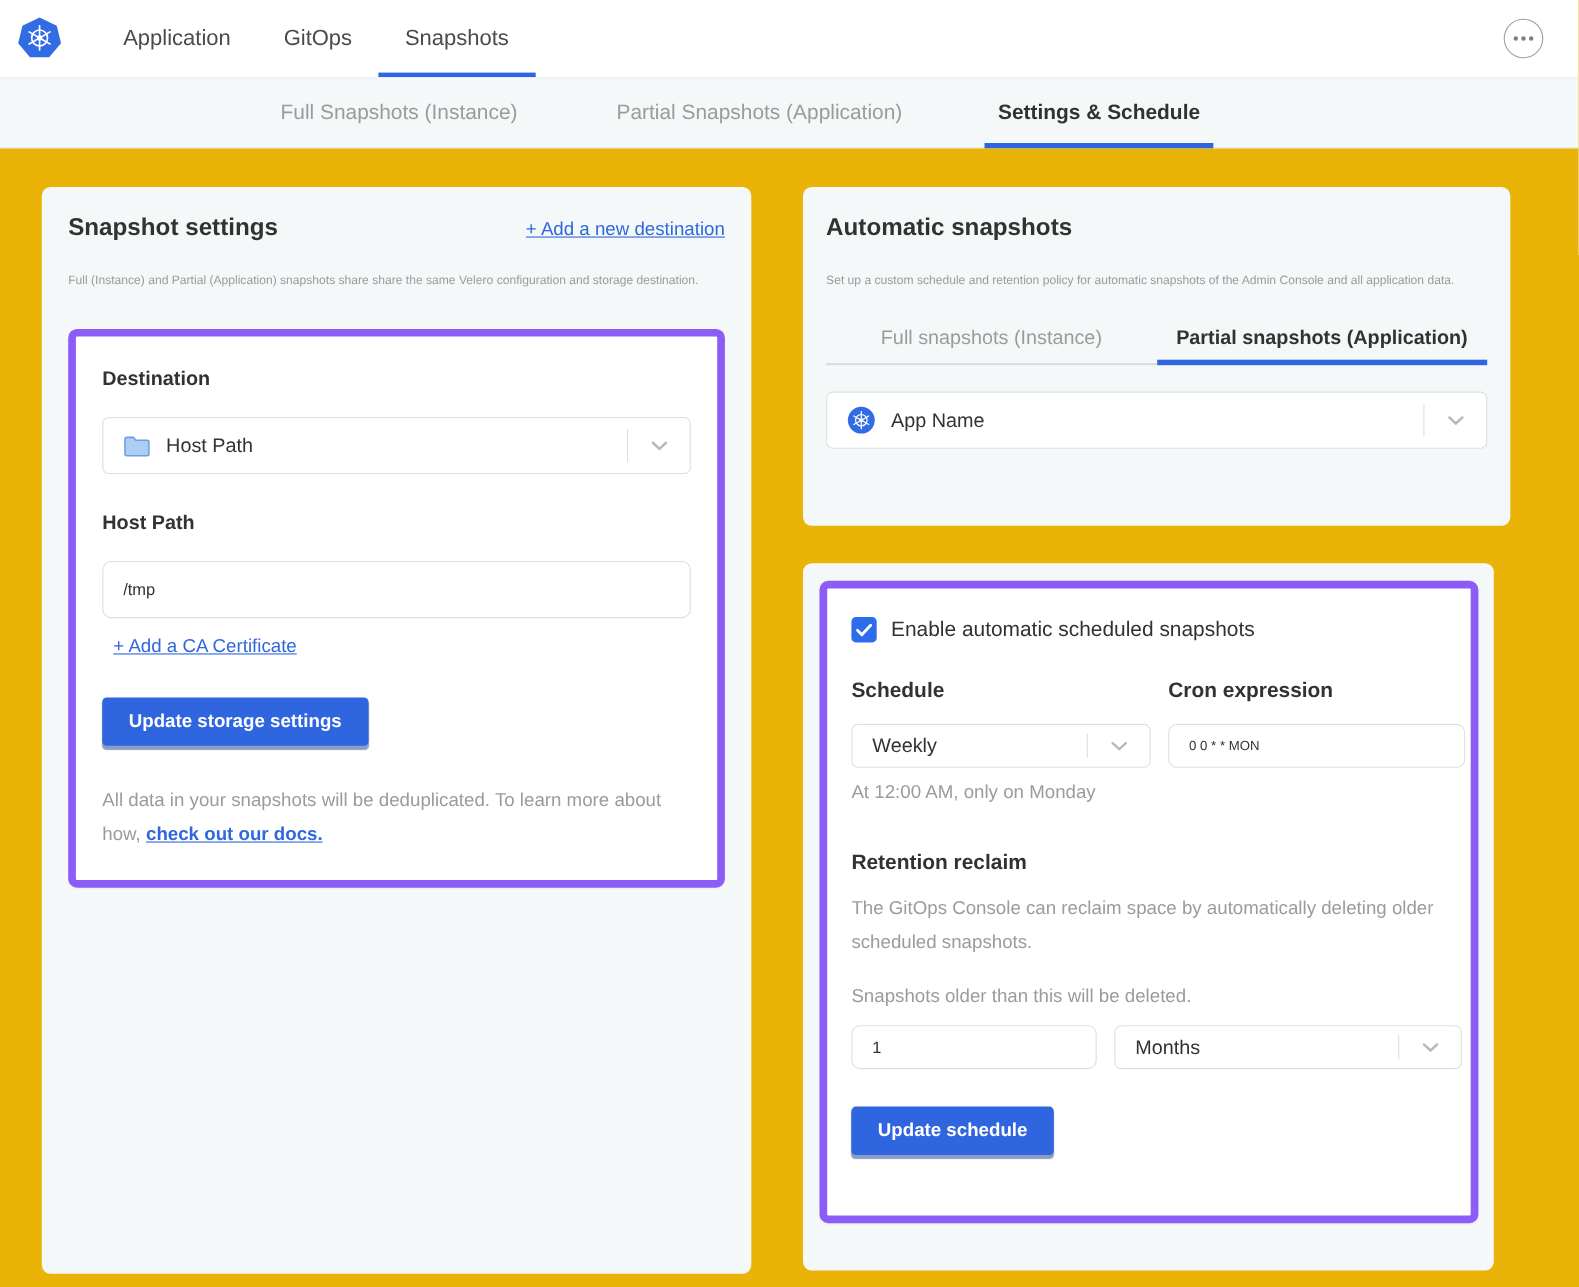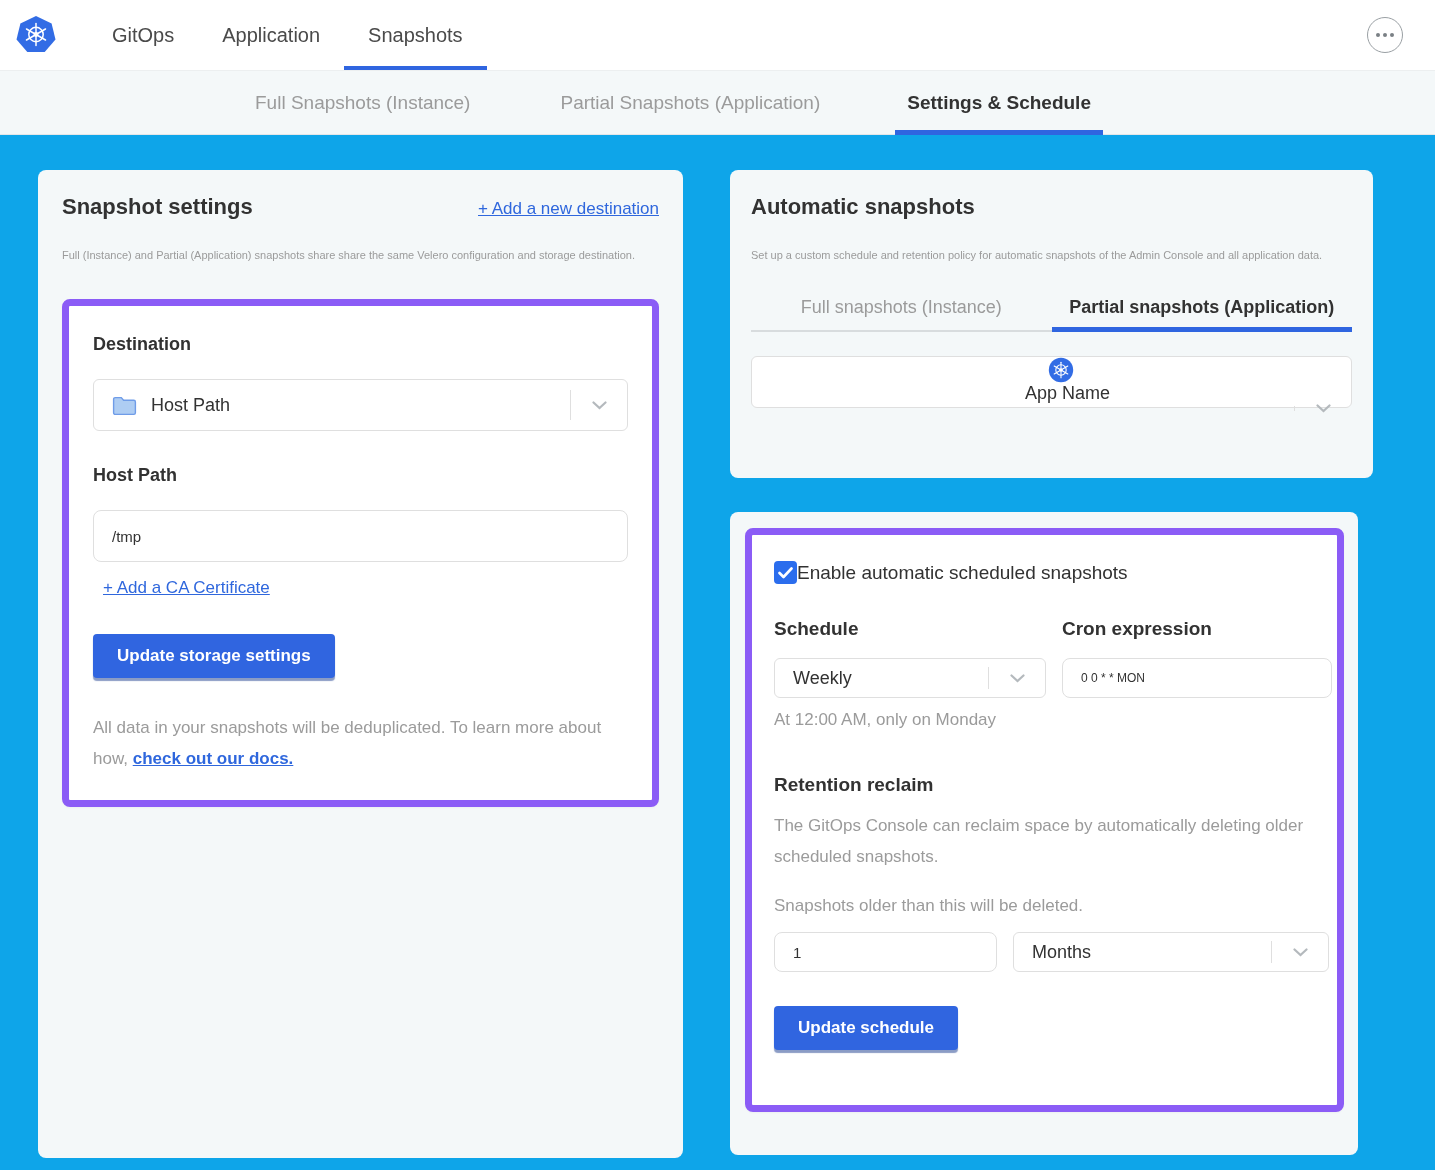--- a/index.html
+++ b/index.html
@@ -49,21 +49,21 @@
   .subnav-tab.t1 { margin-left:255px; }
   .subnav-tab.t2 { margin-left:90px; }
   .subnav-tab.t3 { margin-left:75px; padding:0 12px; }
   .subnav-tab.active {
     color:#323232; font-weight:bold; position:relative;
   }
   .subnav-tab.active::after {
     content:""; position:absolute; left:0; right:0; bottom:-1px; height:5px; background:#2f65e0;
   }
   
-  .main { position:relative; height:1035px; background:#0ea5e9; }
+  .main { position:relative; height:1035px; background:#eab308; }
   .card-gray {
     position:absolute; background:#f4f8f9; border-radius:8px;
   }
   #left-card  { left:38px;  top:35px;  width:645px; height:988px; padding:24px; }
   #auto-card  { left:730px; top:35px;  width:643px; height:308px; padding:24px 21px; }
   #sched-wrap { left:730px; top:377px; width:628px; height:643px; padding:16px 14px 0 15px; }
 
   .card-head { display:flex; align-items:baseline; justify-content:space-between; }
   h2.card-title { font-size:22px; font-weight:bold; color:#323232; }
   .link { color:#2f67dd; text-decoration:underline; cursor:pointer; font-size:17px; }
@@ -104,24 +104,24 @@
   .dedup { margin-top:34px; font-size:17px; color:#9b9b9b; line-height:31px; max-width:560px; }
   
   .inner-tabs { display:flex; margin-top:10px; }
   .inner-tab {
     width:50%; text-align:center; font-size:18px; color:#9b9b9b;
     padding:14px 0 12px 0; border-bottom:2px solid #d8dcde; cursor:pointer;
   }
   .inner-tab.active {
     color:#323232; font-weight:bold; border-bottom:5px solid #2f65e0; padding-bottom:9px;
   }
-  #app-select { margin-top:24px; height:52px; border-radius:6px;flex-direction:column; }
+  #app-select { margin-top:24px; height:52px; border-radius:6px; }
   
   #sched-card { padding:26px 22px 24px 22px; min-height:584px; }
-  .check-row { display:flex; align-items:center; cursor:pointer; }
+  .check-row { display:flex; align-items:center; gap:13px; cursor:pointer; }
   .checkbox {
     width:23px; height:23px; background:#2b6ded; border-radius:4px;
     display:flex; align-items:center; justify-content:center; flex:0 0 auto;
   }
   .check-label { font-size:19px; color:#323232; }
   .two-col { display:flex; }
   .colA { width:272px; margin-right:16px; flex:0 0 auto; }
   .colB { width:270px; flex:0 0 auto; }
   .colB.wide { width:316px; }
   .label-row { margin-top:34px; }
@@ -148,22 +148,22 @@
         <line x1="20" y1="19.5" x2="29.5" y2="14"></line>
         <line x1="20" y1="19.5" x2="29.5" y2="25"></line>
         <line x1="20" y1="19.5" x2="20" y2="30.5"></line>
         <line x1="20" y1="19.5" x2="10.5" y2="25"></line>
         <line x1="20" y1="19.5" x2="10.5" y2="14"></line>
       </g>
       <circle cx="20" cy="19.5" r="2.4" fill="#ffffff"></circle>
     </svg>
   </div>
   <div class="nav-tabs">
+    <div class="nav-tab">Application</div>
     <div class="nav-tab">GitOps</div>
-    <div class="nav-tab">Application</div>
     <div class="nav-tab active">Snapshots</div>
   </div>
   <div class="nav-spacer"></div>
   <div class="more-btn">
     <i></i>
       <i></i>
       <i></i>
   </div>
 </div>
 

